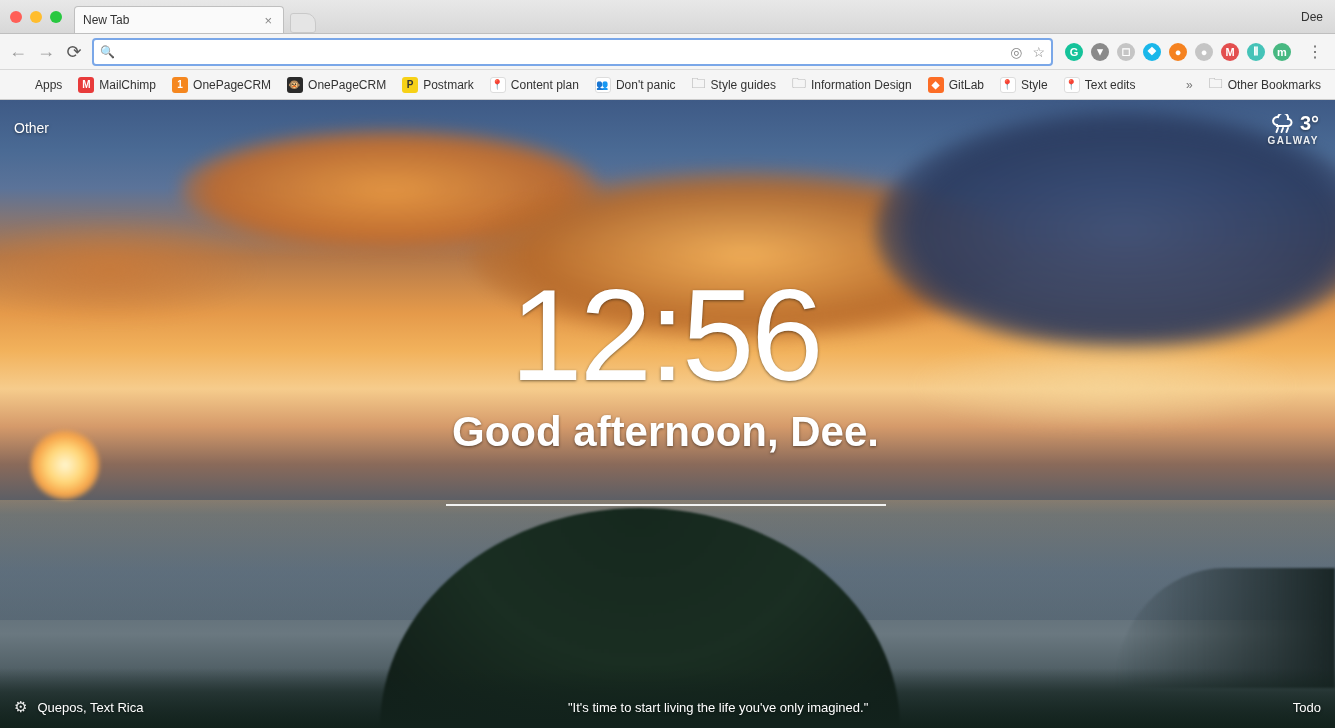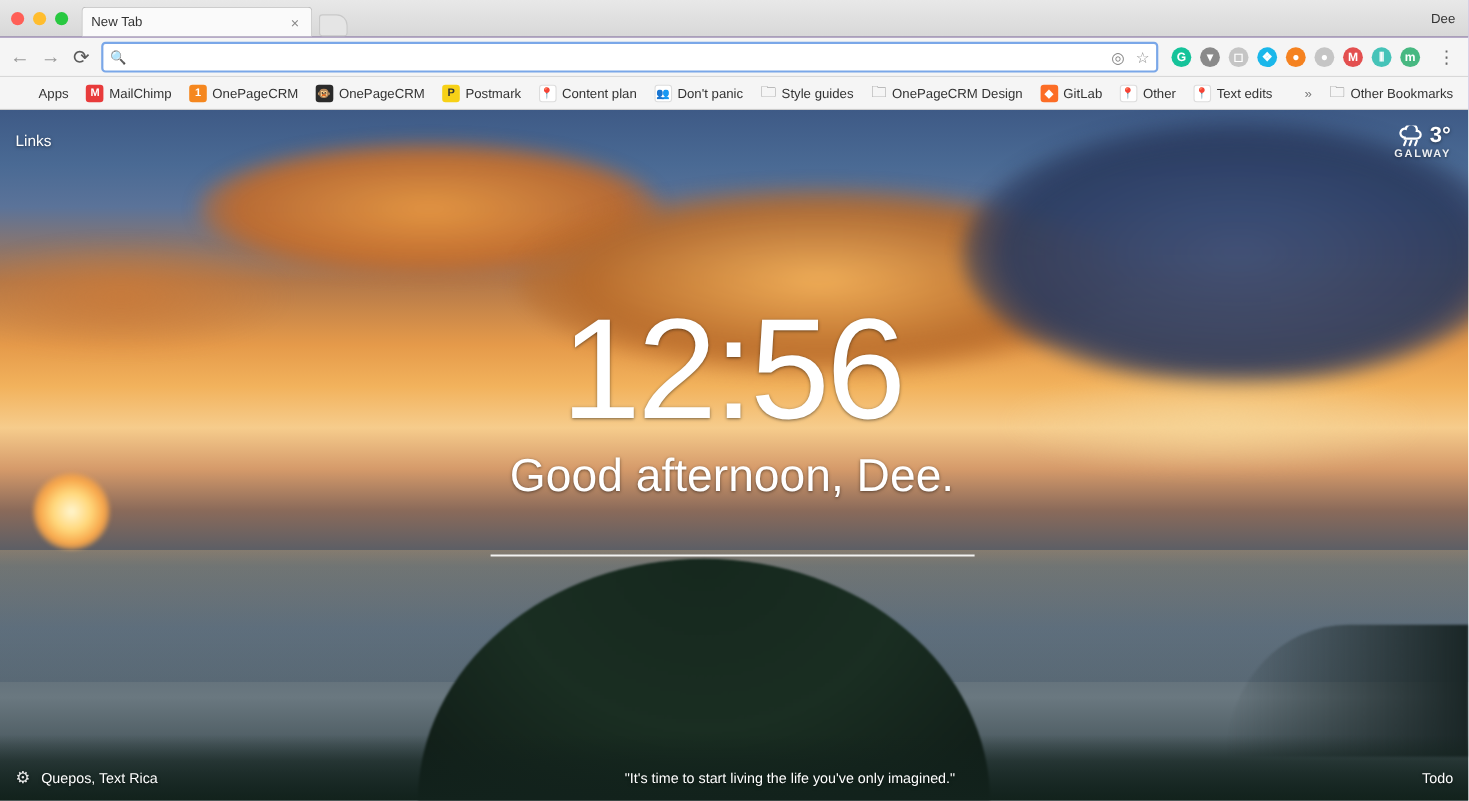--- a/index.html
+++ b/index.html
@@ -62,21 +62,21 @@
   .sea-shine { position:absolute; left:0; top:400px; width:100%; height:120px; background:linear-gradient(to bottom, rgba(255,210,140,.25) 0%, rgba(120,140,160,.25) 60%, rgba(60,80,100,.3) 100%);}
   
   .links-label { position:absolute; left:14px; top:20px; font-size:14px; font-weight:500;}
   .weather { position:absolute; right:16px; top:12px; text-align:right;}
   .weather-row { display:flex; align-items:center; gap:6px; justify-content:flex-end; font-size:20px; font-weight:600;}
   .weather-loc { font-size:10px; letter-spacing:1.5px; font-weight:600; opacity:.9;margin-left:34px;}
   .cloud-icn svg { display:block;}
   
   .center { position:absolute; left:0; right:4px; top:170px; text-align:center;}
   .clock { font-size:130px; font-weight:500; letter-spacing:-3px; line-height:1;}
-  .greeting { font-size:42px; font-weight:400; margin-top:8px;}
+  .greeting { font-size:42px; font-weight:700; margin-top:8px;}
   .focus-prompt { font-size:26px; font-weight:300; margin-top:48px;}
   .focus-input-wrap { margin:14px auto 0; width:440px; border-bottom:2px solid rgba(255,255,255,.9); height:36px;}
   .focus-input { width:100%; height:100%; background:transparent; border:none; outline:none; text-align:center; color:#fff; font-size:22px; text-shadow:inherit;}
   
   .bottom { position:absolute; left:0; right:0; bottom:12px; display:flex; align-items:center; padding:0 14px; font-size:13px;}
   .bottom-left { display:flex; align-items:center; gap:10px;}
   .gear { font-size:15px; opacity:.9;}
   .quote { flex:1; text-align:center; font-style:normal;}
   .todo { font-weight:500;}
 </style>
@@ -163,29 +163,29 @@
         <div class="bm">
           <span class="bm-ico" style="background:#fff;color:#333;border:1px solid #ddd">👥</span>
           <span>Don't panic</span>
         </div>
         <div class="bm">
           <span class="bm-folder">🗀</span>
           <span>Style guides</span>
         </div>
         <div class="bm">
           <span class="bm-folder">🗀</span>
-          <span>OnePageCRM Design</span>
+          <span>Information Design</span>
         </div>
         <div class="bm">
           <span class="bm-ico" style="background:#fc6d26;color:#fff;border:none">◆</span>
           <span>GitLab</span>
         </div>
         <div class="bm">
           <span class="bm-ico" style="background:#fff;color:#333;border:1px solid #ddd">📍</span>
-          <span>Other</span>
+          <span>Style</span>
         </div>
         <div class="bm">
           <span class="bm-ico" style="background:#fff;color:#333;border:1px solid #ddd">📍</span>
           <span>Text edits</span>
         </div>
       </div>
     <div class="bm-right">
       <span class="bm-overflow">»</span>
       <div class="bm">
         <span class="bm-folder">🗀</span>
@@ -200,21 +200,21 @@
   <div class="cloud c2"></div>
   <div class="cloud c3"></div>
   <div class="cloud c4"></div>
   <div class="cloud c5"></div>
   <div class="sun"></div>
   <div class="sea-shine"></div>
   <div class="land"></div>
   <div class="coast-r"></div>
   <div class="land2"></div>
 
-  <div class="links-label">Links</div>
+  <div class="links-label">Other</div>
 
   <div class="weather">
     <div class="weather-row">
       <span class="cloud-icn">
         <svg width="24" height="20" viewBox="0 0 24 20">
             <path fill="none" stroke="#fff" stroke-width="2" d="M7 11a4 4 0 1 1 1-7.9A5 5 0 0 1 18 5a3.5 3.5 0 0 1 0 7H7z"></path>
             <line x1="8" y1="14" x2="6.5" y2="18" stroke="#fff" stroke-width="2" stroke-linecap="round"></line>
             <line x1="13" y1="14" x2="11.5" y2="18" stroke="#fff" stroke-width="2" stroke-linecap="round"></line>
             <line x1="18" y1="14" x2="16.5" y2="18" stroke="#fff" stroke-width="2" stroke-linecap="round"></line>
           </svg>

